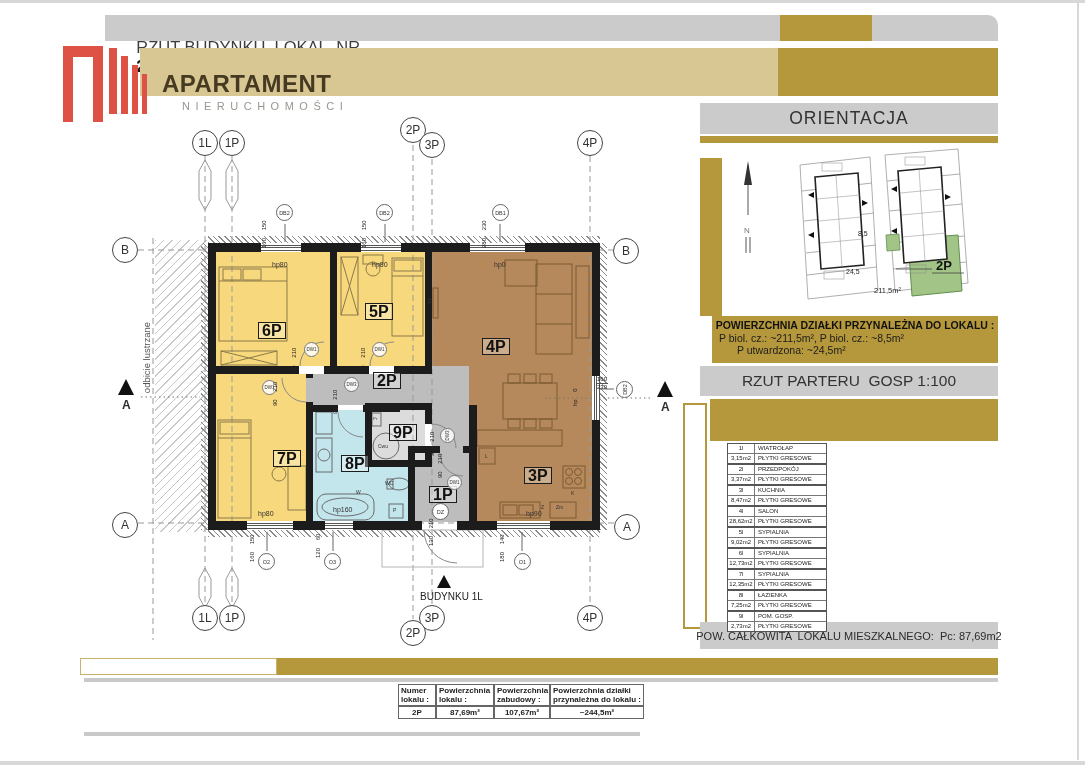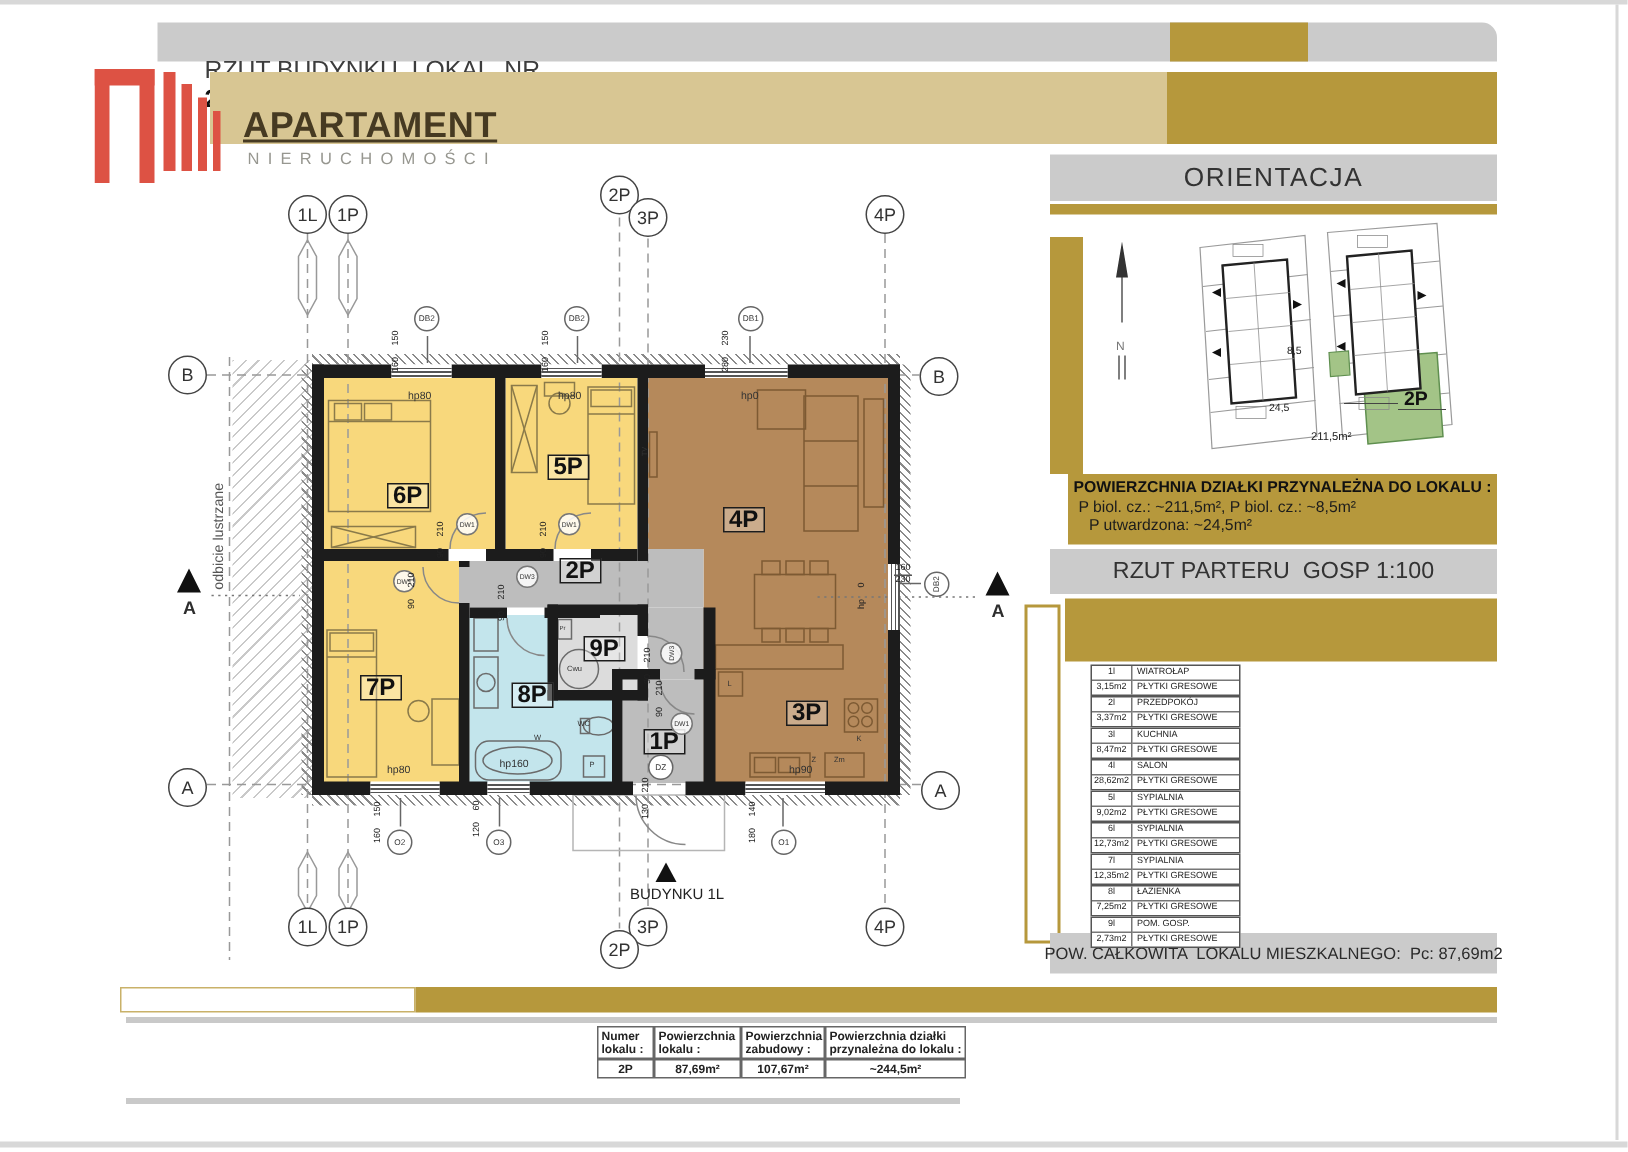--- a/index.html
+++ b/index.html
@@ -62,22 +62,22 @@
   <g fill="#DD5244">
     <rect x="0" y="4" width="10" height="76"></rect>
       <rect x="0" y="4" width="40" height="11"></rect>
       <rect x="30" y="4" width="10" height="76"></rect>
     <rect x="46" y="6" width="8" height="66"></rect>
       <rect x="58" y="14" width="7" height="58"></rect>
     <rect x="69" y="23" width="6" height="49"></rect>
       <rect x="79" y="32" width="5" height="40"></rect>
   </g>
 </svg>
-<div class="d" style="left:162px;top:70px;font-size:24px;font-weight:bold;color:#463A22;letter-spacing:.5px;z-index:3;text-decoration:underline;">APARTAMENT</div>
-<div class="d" style="left:165px;top:100px;font-size:11px;color:#979790;letter-spacing:5.5px;z-index:3;">NIERUCHOMOŚCI</div>
+<div class="d" style="left:162px;top:70px;font-size:24px;font-weight:bold;color:#463A22;letter-spacing:.5px;z-index:3;">APARTAMENT</div>
+<div class="d" style="left:182px;top:100px;font-size:11px;color:#979790;letter-spacing:5.5px;z-index:3;">NIERUCHOMOŚCI</div>
 
 <div class="d bar-gray" style="left:700px;top:103px;width:298px;height:31px;display:flex;align-items:center;justify-content:center;">
   <span style="font-size:17.5px;letter-spacing:1px;color:#333;">ORIENTACJA</span>
 </div>
 <div class="d bar-gold" style="left:700px;top:136px;width:298px;height:7px;"></div>
 <div class="d bar-gold" style="left:700px;top:158px;width:22px;height:158px;"></div>
 
 <svg style="left:700px;top:143px;z-index:2;" width="300" height="173" viewBox="0 0 300 173">
 
   <g stroke="#555" fill="none" stroke-width="1">
@@ -135,21 +135,21 @@
   <line x1="232" y1="130" x2="264" y2="130" stroke="#444" stroke-width="0.8"></line>
   <text x="158" y="93" font-size="7" fill="#222">8,5</text>
   <text x="146" y="131" font-size="7" fill="#222">24,5</text>
   <text x="174" y="150" font-size="7.5" fill="#222">211,5m²</text>
   <text x="236" y="127" font-size="13" font-weight="bold" fill="#111">2P</text>
 </svg>
 
 <div class="d bar-gold" style="left:712px;top:316px;width:286px;height:47px;padding-top:3px;box-sizing:border-box;">
   <div style="font-size:10.5px;font-weight:bold;color:#111;text-align:center;">POWIERZCHNIA DZIAŁKI PRZYNALEŻNA DO LOKALU :</div>
   <div style="font-size:10.5px;color:#1c1c1c;padding-left:7px;margin-top:1px;">P biol. cz.: ~211,5m², P biol. cz.: ~8,5m²</div>
-  <div style="font-size:10.5px;color:#1c1c1c;padding-left:14px;">P utwardzona: ~24,5m²</div>
+  <div style="font-size:10.5px;color:#1c1c1c;padding-left:25px;">P utwardzona: ~24,5m²</div>
 </div>
 
 <div class="d bar-gray" style="left:700px;top:366px;width:298px;height:30px;display:flex;align-items:center;justify-content:center;">
   <span style="font-size:15.5px;color:#333;white-space:pre;">RZUT PARTERU  GOSP 1:100</span>
 </div>
 <div class="d bar-gold" style="left:710px;top:399px;width:288px;height:42px;"></div>
 <div class="d" style="left:683px;top:403px;width:24px;height:226px;border:2px solid #B6983C;background:#fff;box-sizing:border-box;"></div>
 
 <div class="d" style="left:727px;top:443px;z-index:5;">
   <div class="lrow">
@@ -391,21 +391,21 @@
 <div class="wall" style="left:365px;top:460px;width:67px;height:7px;z-index:3;"></div>
 <div class="wall" style="left:408px;top:446px;width:32px;height:7px;z-index:3;"></div>
 <div class="wall" style="left:463px;top:446px;width:14px;height:7px;z-index:3;"></div>
 <div class="wall" style="left:408px;top:446px;width:7px;height:76px;z-index:3;"></div>
 <div class="wall" style="left:469px;top:405px;width:8px;height:117px;z-index:3;"></div>
 
 <div class="rl" style="left:258px;top:322px;">6P</div>
 <div class="rl" style="left:365px;top:303px;">5P</div>
 <div class="rl" style="left:482px;top:338px;">4P</div>
 <div class="rl" style="left:373px;top:372px;">2P</div>
-<div class="rl" style="left:240px;top:450px;">7P</div>
+<div class="rl" style="left:273px;top:450px;">7P</div>
 <div class="rl" style="left:341px;top:455px;">8P</div>
 <div class="rl" style="left:389px;top:424px;">9P</div>
 <div class="rl" style="left:429px;top:486px;">1P</div>
 <div class="rl" style="left:524px;top:467px;">3P</div>
 
 <div class="gc" style="left:192px;top:130px;">1L</div>
 <div class="gc" style="left:219px;top:130px;">1P</div>
 <div class="gc" style="left:400px;top:117px;">2P</div>
 <div class="gc" style="left:419px;top:132px;">3P</div>
 <div class="gc" style="left:577px;top:130px;">4P</div>

